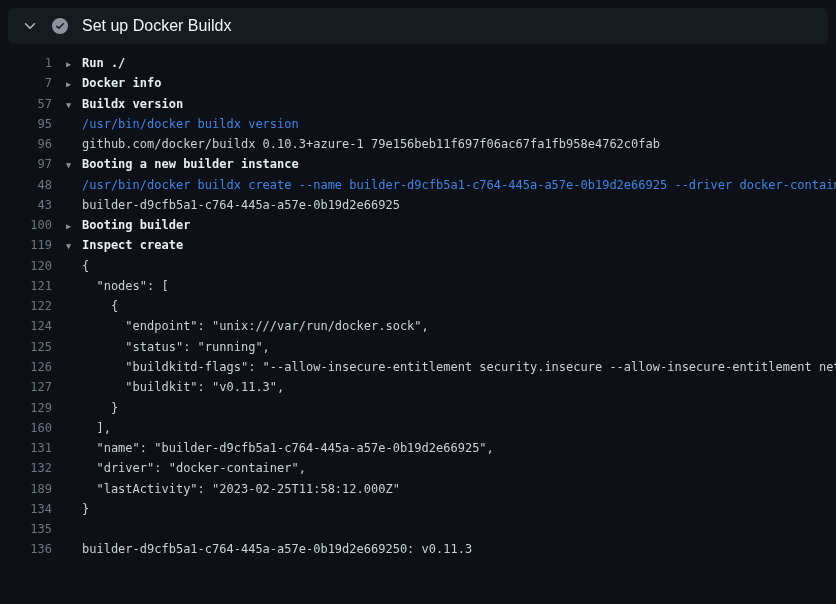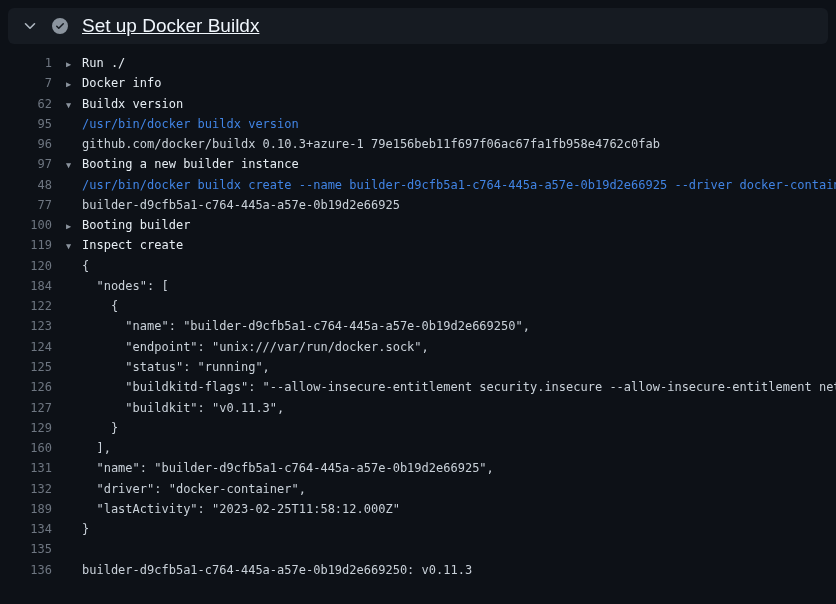--- a/index.html
+++ b/index.html
@@ -38,25 +38,24 @@
   .check{
     width:16px;height:16px;
     display:inline-flex;align-items:center;justify-content:center;
     color:var(--c-icon-gray);
     margin-left:14px;
     flex:none;
   }
   .step-title{
     margin-left:14px;
     font-family:"Liberation Sans","DejaVu Sans",sans-serif;
-    font-size:19px;
+    font-size:16px;
     font-weight:500;
     color:var(--c-title);
     white-space:nowrap;
-    text-decoration:underline;
   }
   .log{
     padding-top:9px;
   }
   .log-line{
     display:flex;
     height:20.27px;
     line-height:20.27px;
     font-size:12px;
     white-space:nowrap;
@@ -73,21 +72,21 @@
     margin-left:14px;
     white-space:pre;
   }
   .arrow{
     display:inline-block;
     width:16px;
     font-size:8.5px;
     color:var(--c-icon-gray);
     vertical-align:baseline;
   }
-  .log-line.type-group .line-text{color:var(--c-group-text);}
+  .log-line.type-group .line-text{color:var(--c-group-text);font-weight:bold;}
   .log-line.type-group{cursor:pointer;}
   .log-line.type-command .line-text{color:var(--c-command);}
   .log-line.type-output .line-text{color:var(--c-log-text);text-align:right;}
   .line-text{white-space:pre;}
 </style>
 </head>
 <body>
 
 <div class="step-header">
   <span class="chev">
@@ -108,21 +107,21 @@
     <span class="line-num">1</span>
     <span class="line-content"><span class="arrow">▶</span><span class="line-text">Run ./</span></span>
   </div>
 
   <div class="log-line type-group">
     <span class="line-num">7</span>
     <span class="line-content"><span class="arrow">▶</span><span class="line-text">Docker info</span></span>
   </div>
 
   <div class="log-line type-group">
-    <span class="line-num">62</span>
+    <span class="line-num">57</span>
     <span class="line-content"><span class="arrow">▼</span><span class="line-text">Buildx version</span></span>
   </div>
 
   <div class="log-line type-command">
     <span class="line-num">95</span>
     <span class="line-content"><span class="arrow"></span><span class="line-text">/usr/bin/docker buildx version</span></span>
   </div>
 
   <div class="log-line type-output">
     <span class="line-num">96</span>
@@ -133,53 +132,49 @@
     <span class="line-num">97</span>
     <span class="line-content"><span class="arrow">▼</span><span class="line-text">Booting a new builder instance</span></span>
   </div>
 
   <div class="log-line type-command">
     <span class="line-num">48</span>
     <span class="line-content"><span class="arrow"></span><span class="line-text">/usr/bin/docker buildx create --name builder-d9cfb5a1-c764-445a-a57e-0b19d2e66925 --driver docker-container</span></span>
   </div>
 
   <div class="log-line type-output">
-    <span class="line-num">77</span>
+    <span class="line-num">43</span>
     <span class="line-content"><span class="arrow"></span><span class="line-text">builder-d9cfb5a1-c764-445a-a57e-0b19d2e66925</span></span>
   </div>
 
   <div class="log-line type-group">
     <span class="line-num">100</span>
     <span class="line-content"><span class="arrow">▶</span><span class="line-text">Booting builder</span></span>
   </div>
 
   <div class="log-line type-group">
     <span class="line-num">119</span>
     <span class="line-content"><span class="arrow">▼</span><span class="line-text">Inspect create</span></span>
   </div>
 
   <div class="log-line type-output">
     <span class="line-num">120</span>
     <span class="line-content"><span class="arrow"></span><span class="line-text">{</span></span>
   </div>
 
   <div class="log-line type-output">
-    <span class="line-num">184</span>
+    <span class="line-num">121</span>
     <span class="line-content"><span class="arrow"></span><span class="line-text">  "nodes": [</span></span>
   </div>
 
   <div class="log-line type-output">
     <span class="line-num">122</span>
     <span class="line-content"><span class="arrow"></span><span class="line-text">    {</span></span>
   </div>
 
-  <div class="log-line type-output">
-    <span class="line-num">123</span>
-    <span class="line-content"><span class="arrow"></span><span class="line-text">      "name": "builder-d9cfb5a1-c764-445a-a57e-0b19d2e669250",</span></span>
-  </div>
 
   <div class="log-line type-output">
     <span class="line-num">124</span>
     <span class="line-content"><span class="arrow"></span><span class="line-text">      "endpoint": "unix:///var/run/docker.sock",</span></span>
   </div>
 
   <div class="log-line type-output">
     <span class="line-num">125</span>
     <span class="line-content"><span class="arrow"></span><span class="line-text">      "status": "running",</span></span>
   </div>

